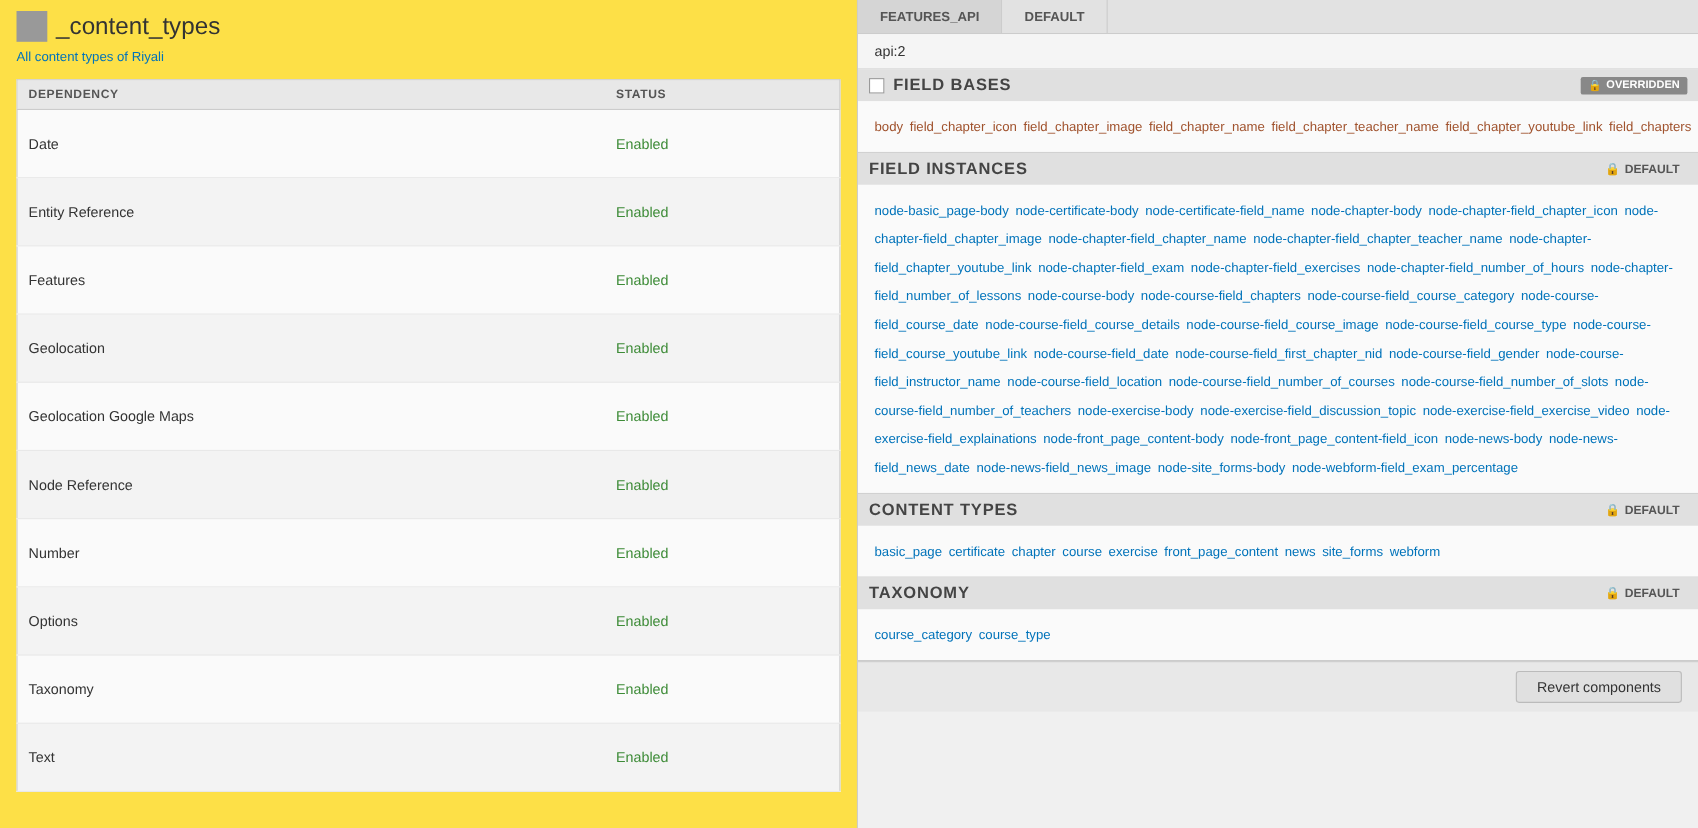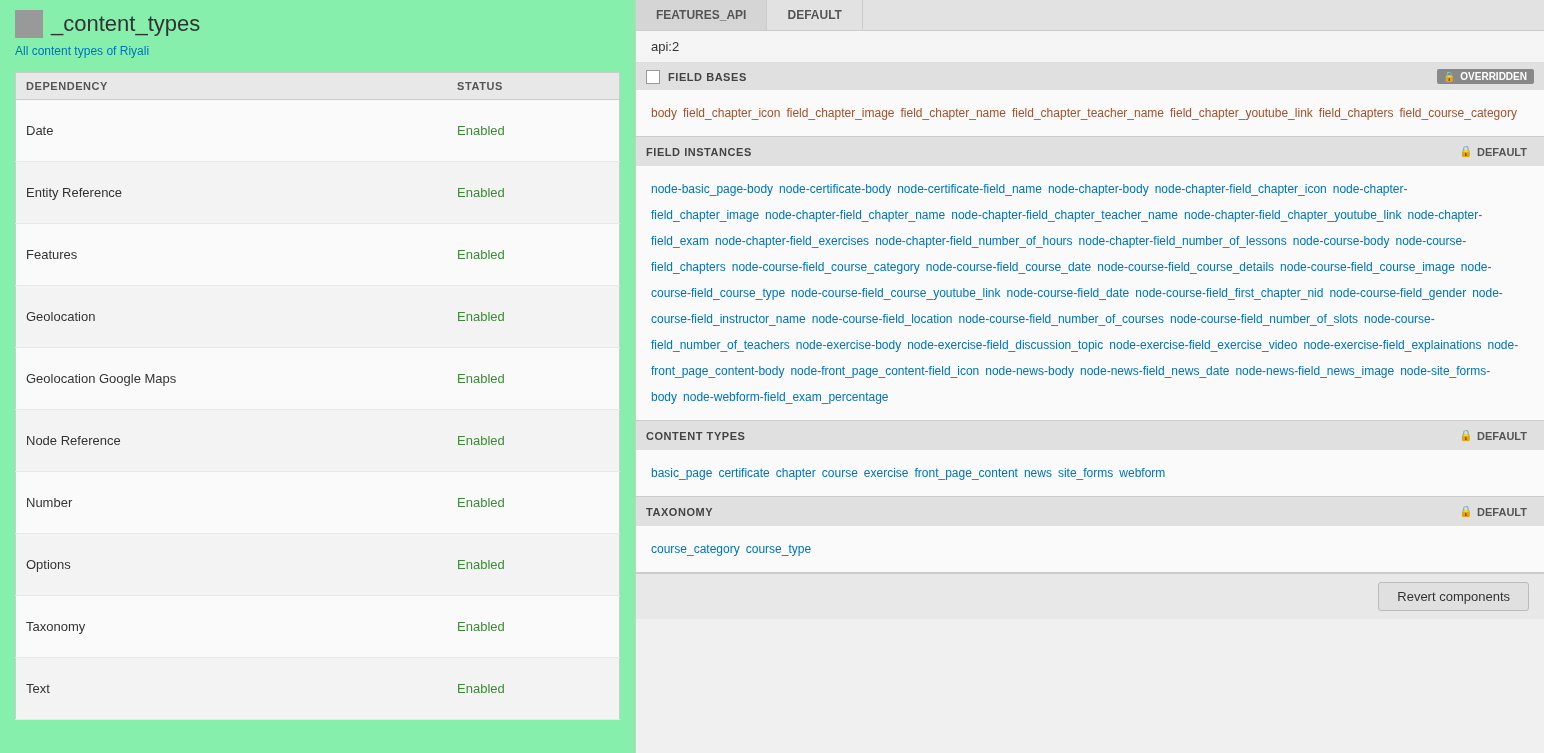--- a/index.html
+++ b/index.html
@@ -10,22 +10,22 @@
       color: #333;
     }
     .main-container {
       display: flex;
       width: 1544px;
       min-height: 753px;
       background: #f0f0f0;
     }
     
     .left-panel {
-      width: 636px;
-      background: #86efac;
+      width: 780px;
+      background: #fde047;
       padding: 10px 15px;
       border-right: 1px solid #ccc;
     }
     .page-title {
       font-size: 22px;
       font-weight: normal;
       color: #333;
       margin-bottom: 6px;
       display: flex;
       align-items: center;
@@ -119,21 +119,21 @@
     }
     .section-header-checkbox {
       width: 14px;
       height: 14px;
       border: 1px solid #999;
       background: #fff;
       display: inline-block;
       flex-shrink: 0;
     }
     .section-title {
-      font-size: 11px;
+      font-size: 15px;
       font-weight: bold;
       letter-spacing: 0.05em;
       color: #444;
       flex: 1;
     }
     .badge-overridden {
       background: #888;
       color: #fff;
       font-size: 10px;
       font-weight: bold;

